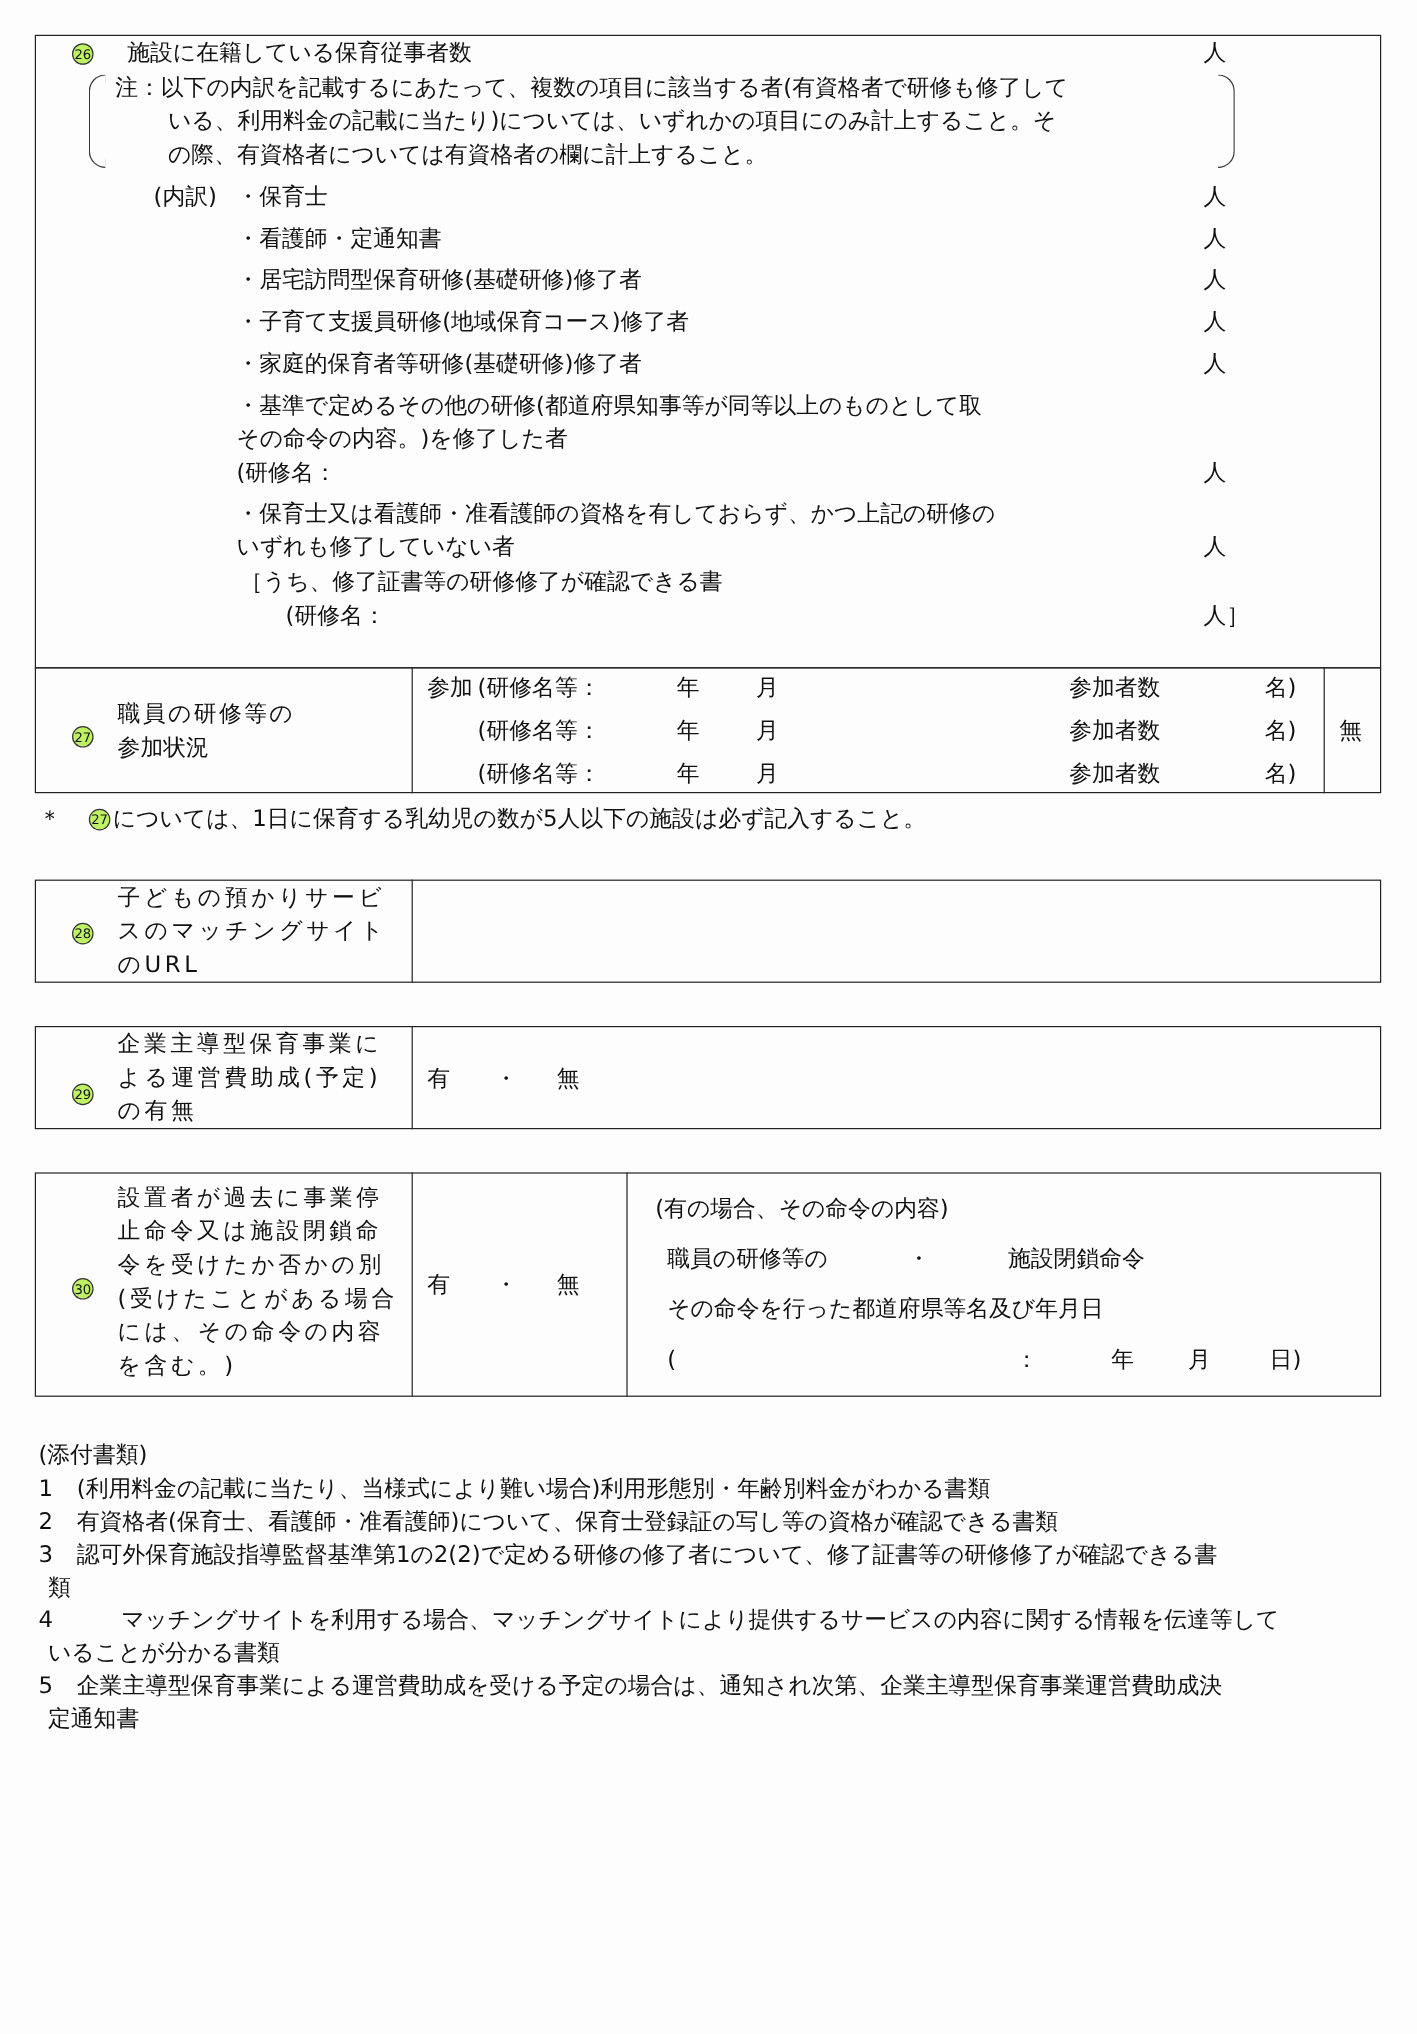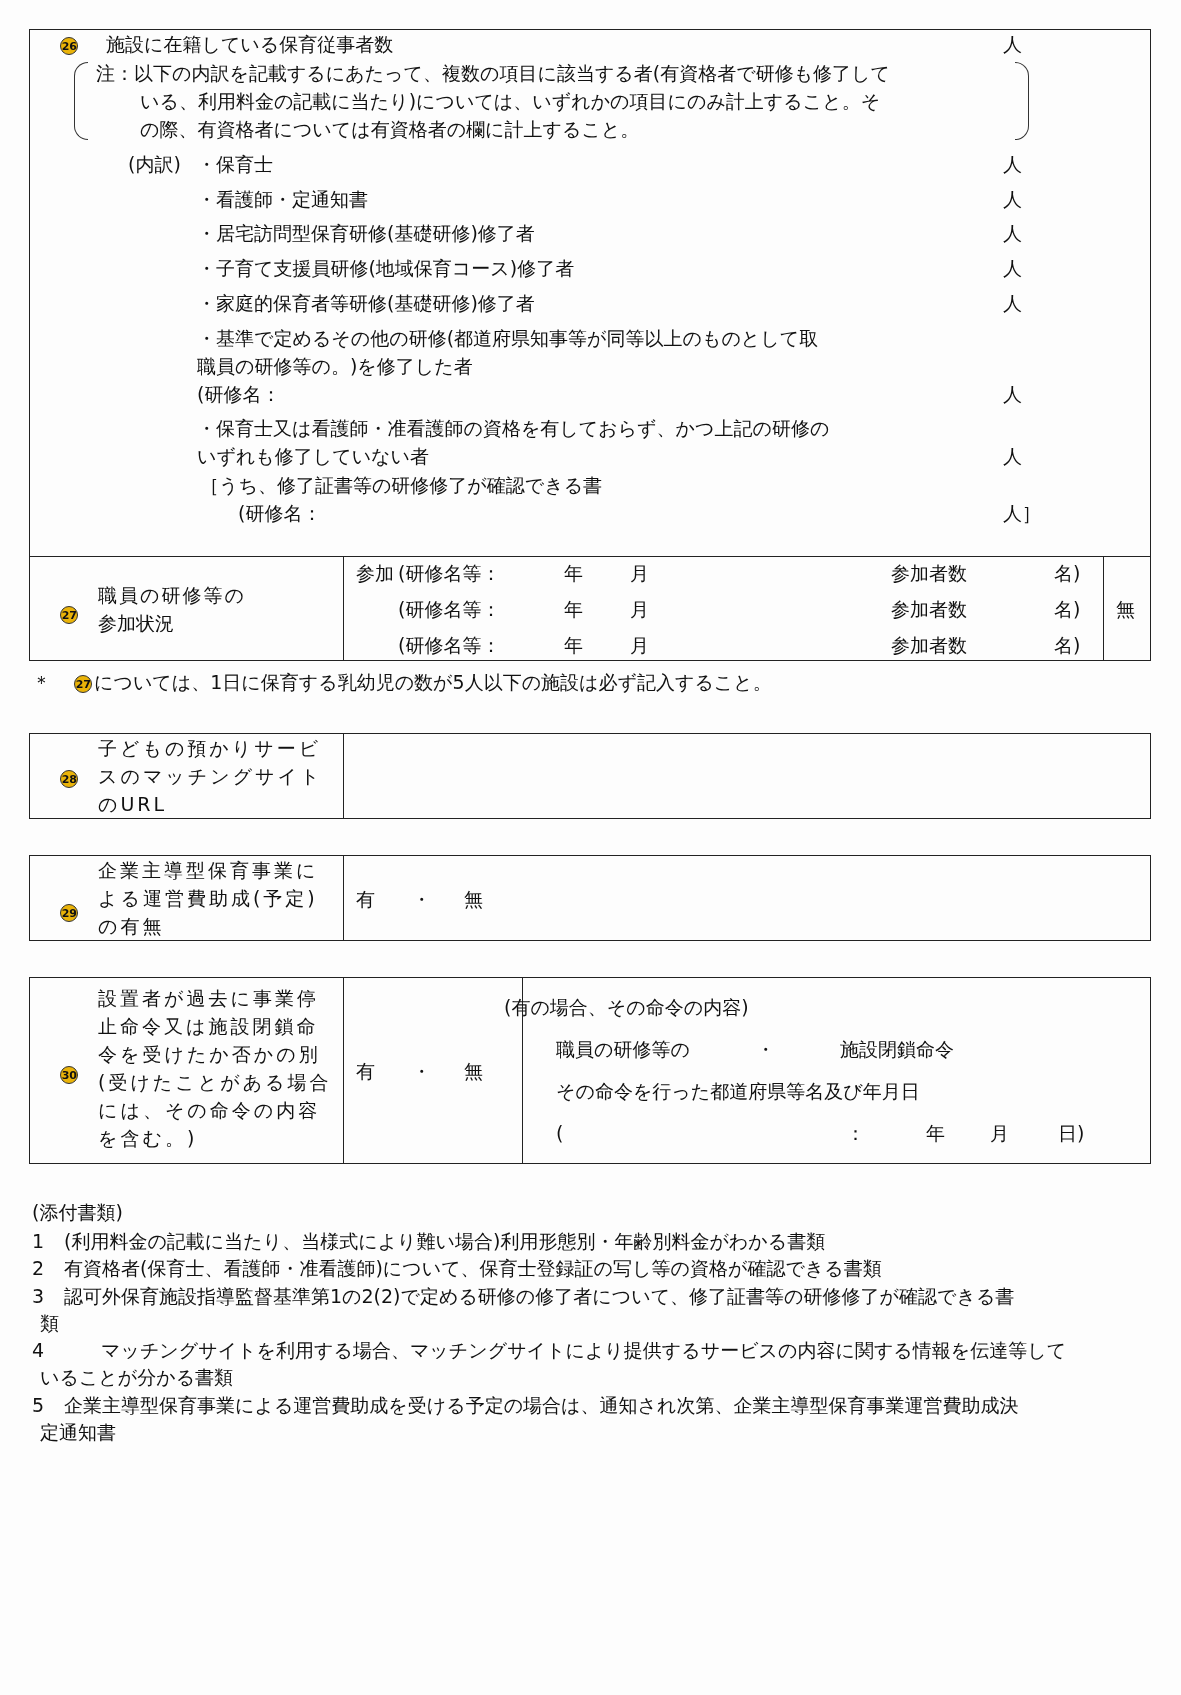--- a/index.html
+++ b/index.html
@@ -6,22 +6,22 @@
   body {
     width: 1181px; height: 1695px; position: relative; overflow: hidden;
     font-family: "DejaVu Sans", "Liberation Sans", sans-serif;
     font-size: 19px; color: #111;
   }
   .abs { position: absolute; white-space: nowrap; line-height: 1; }
   .box { position: absolute; border: 1.5px solid #222; box-sizing: border-box; }
   .vline { position: absolute; width: 0; border-left: 1.5px solid #222; }
   .circ {
     display: inline-block; width: 18px; height: 18px; border-radius: 50%;
-    border: 1.5px solid #333; background: #eab308; font-size: 11px; line-height: 18px;
-    text-align: right; font-weight: bold; color: #111; box-sizing: border-box;
+    border: 1.5px solid #333; background: #bef264; font-size: 11px; line-height: 18px;
+    text-align: center; font-weight: normal; color: #111; box-sizing: border-box;
     vertical-align: middle;
   }
   .brace-l, .brace-r {
     position: absolute; width: 14px; border: 1.5px solid #333; box-sizing: border-box;
   }
   .brace-l { border-right: none; border-radius: 14px 0 0 14px; }
   .brace-r { border-left: none; border-radius: 0 14px 14px 0; }
   .lbl { position: absolute; line-height: 28px; letter-spacing: 3px; white-space: normal; }
 </style>
 </head>
@@ -49,21 +49,21 @@
 <span class="abs" style="left:197px;top:224px;">・居宅訪問型保育研修(基礎研修)修了者</span>
 <span class="abs" style="left:1003px;top:224px;">人</span>
 
 <span class="abs" style="left:197px;top:259px;">・子育て支援員研修(地域保育コース)修了者</span>
 <span class="abs" style="left:1003px;top:259px;">人</span>
 
 <span class="abs" style="left:197px;top:294px;">・家庭的保育者等研修(基礎研修)修了者</span>
 <span class="abs" style="left:1003px;top:294px;">人</span>
 
 <span class="abs" style="left:197px;top:329px;">・基準で定めるその他の研修(都道府県知事等が同等以上のものとして取</span>
-<span class="abs" style="left:197px;top:357px;">職員の研修等の。)を修了した者</span>
+<span class="abs" style="left:197px;top:357px;">その命令の内容。)を修了した者</span>
 <span class="abs" style="left:197px;top:385px;">(研修名：</span>
 <span class="abs" style="left:1003px;top:385px;">人</span>
 
 <span class="abs" style="left:197px;top:419px;">・保育士又は看護師・准看護師の資格を有しておらず、かつ上記の研修の</span>
 <span class="abs" style="left:197px;top:447px;">いずれも修了していない者</span>
 <span class="abs" style="left:1003px;top:447px;">人</span>
 <span class="abs" style="left:200px;top:476px;">［うち、修了証書等の研修修了が確認できる書</span>
 <span class="abs" style="left:238px;top:504px;">(研修名：</span>
 <span class="abs" style="left:1003px;top:504px;">人］</span>
 
@@ -117,21 +117,21 @@
 <div class="box" style="left:29px;top:977px;width:1122px;height:187px;"></div>
 <div class="vline" style="left:343px;top:977px;height:187px;"></div>
 <div class="vline" style="left:522px;top:977px;height:187px;"></div>
 <span class="abs" style="left:60px;top:1064px;"><span class="circ">30</span></span>
 <div class="lbl" style="left:98px;top:984px;width:240px;">設置者が過去に事業停止命令又は施設閉鎖命令を受けたか否かの別(受けたことがある場合には、その命令の内容を含む。)</div>
 
 <span class="abs" style="left:356px;top:1062px;">有</span>
 <span class="abs" style="left:412px;top:1062px;">・</span>
 <span class="abs" style="left:464px;top:1062px;">無</span>
 
-<span class="abs" style="left:504px;top:998px;">(有の場合、その命令の内容)</span>
+<span class="abs" style="left:546px;top:998px;">(有の場合、その命令の内容)</span>
 <span class="abs" style="left:556px;top:1040px;">職員の研修等の</span>
 <span class="abs" style="left:756px;top:1040px;">・</span>
 <span class="abs" style="left:840px;top:1040px;">施設閉鎖命令</span>
 <span class="abs" style="left:556px;top:1082px;">その命令を行った都道府県等名及び年月日</span>
 <span class="abs" style="left:556px;top:1124px;">(</span>
 <span class="abs" style="left:846px;top:1124px;">：</span>
 <span class="abs" style="left:926px;top:1124px;">年</span>
 <span class="abs" style="left:990px;top:1124px;">月</span>
 <span class="abs" style="left:1058px;top:1124px;">日)</span>
 

